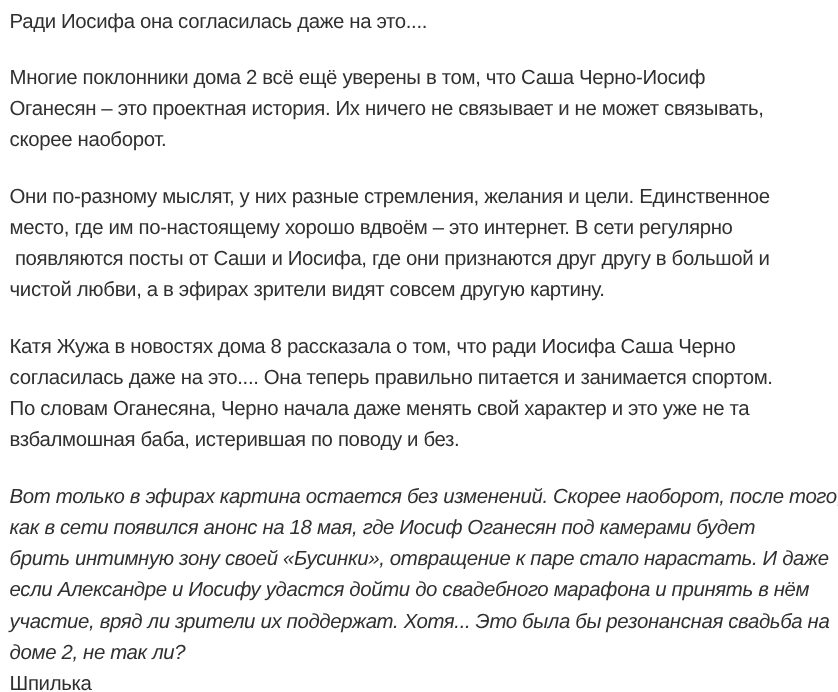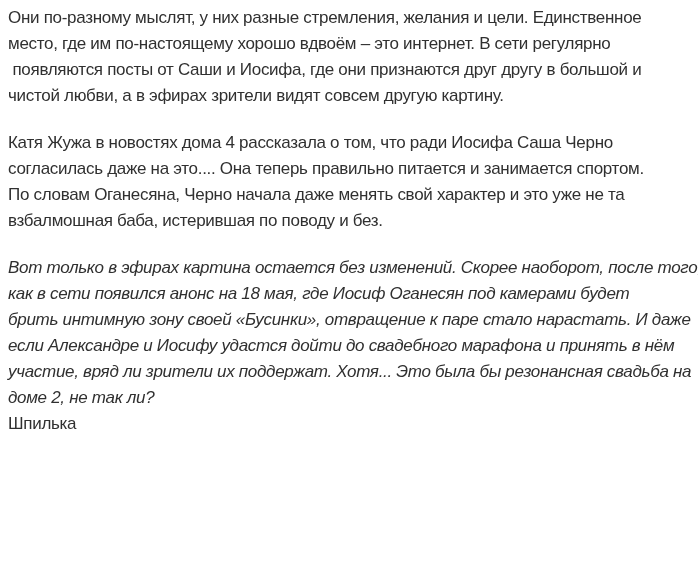--- a/index.html
+++ b/index.html
@@ -27,25 +27,29 @@
   }
   .signature {
     margin: 0;
     white-space: pre;
   }
 </style>
 </head>
 <body>
 
 <div class="article">
+  <div class="para">Ради Иосифа она согласилась даже на это....</div>
+  <div class="para">Многие поклонники дома 2 всё ещё уверены в том, что Саша Черно-Иосиф
+Оганесян – это проектная история. Их ничего не связывает и не может связывать,
+скорее наоборот.</div>
   <div class="para">Они по-разному мыслят, у них разные стремления, желания и цели. Единственное
 место, где им по-настоящему хорошо вдвоём – это интернет. В сети регулярно
  появляются посты от Саши и Иосифа, где они признаются друг другу в большой и
 чистой любви, а в эфирах зрители видят совсем другую картину.</div>
-  <div class="para">Катя Жужа в новостях дома 4 рассказала о том, что ради Иосифа Саша Черно
+  <div class="para">Катя Жужа в новостях дома 8 рассказала о том, что ради Иосифа Саша Черно
 согласилась даже на это.... Она теперь правильно питается и занимается спортом.
 По словам Оганесяна, Черно начала даже менять свой характер и это уже не та
 взбалмошная баба, истерившая по поводу и без.</div>
   <div class="para" style="margin-bottom:0;font-style:italic;">Вот только в эфирах картина остается без изменений. Скорее наоборот, после того,
 как в сети появился анонс на 18 мая, где Иосиф Оганесян под камерами будет
 брить интимную зону своей «Бусинки», отвращение к паре стало нарастать. И даже
 если Александре и Иосифу удастся дойти до свадебного марафона и принять в нём
 участие, вряд ли зрители их поддержат. Хотя... Это была бы резонансная свадьба на
 доме 2, не так ли?</div>
   <div class="signature">Шпилька</div>

